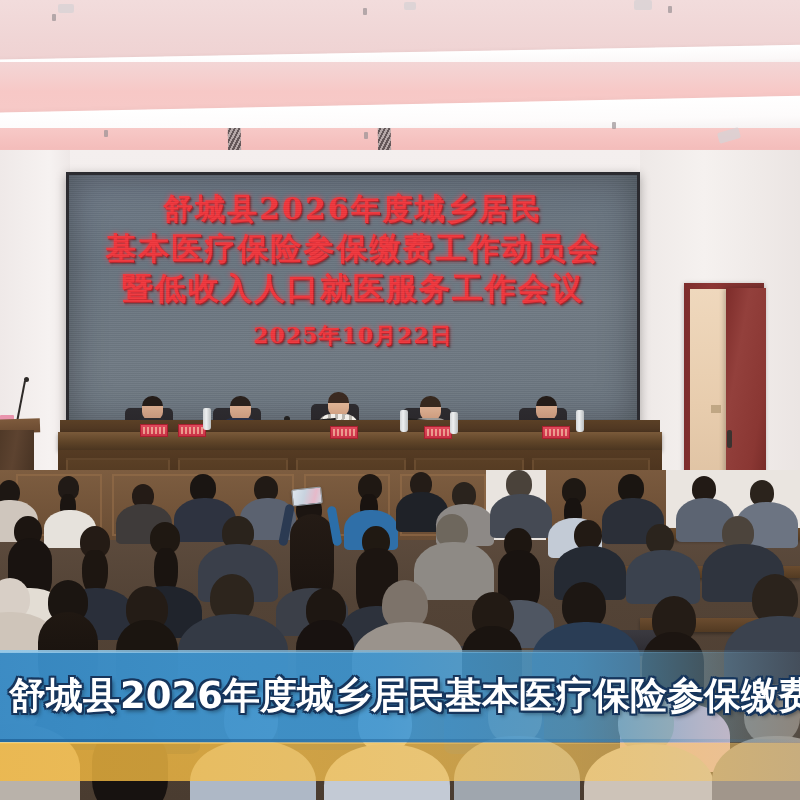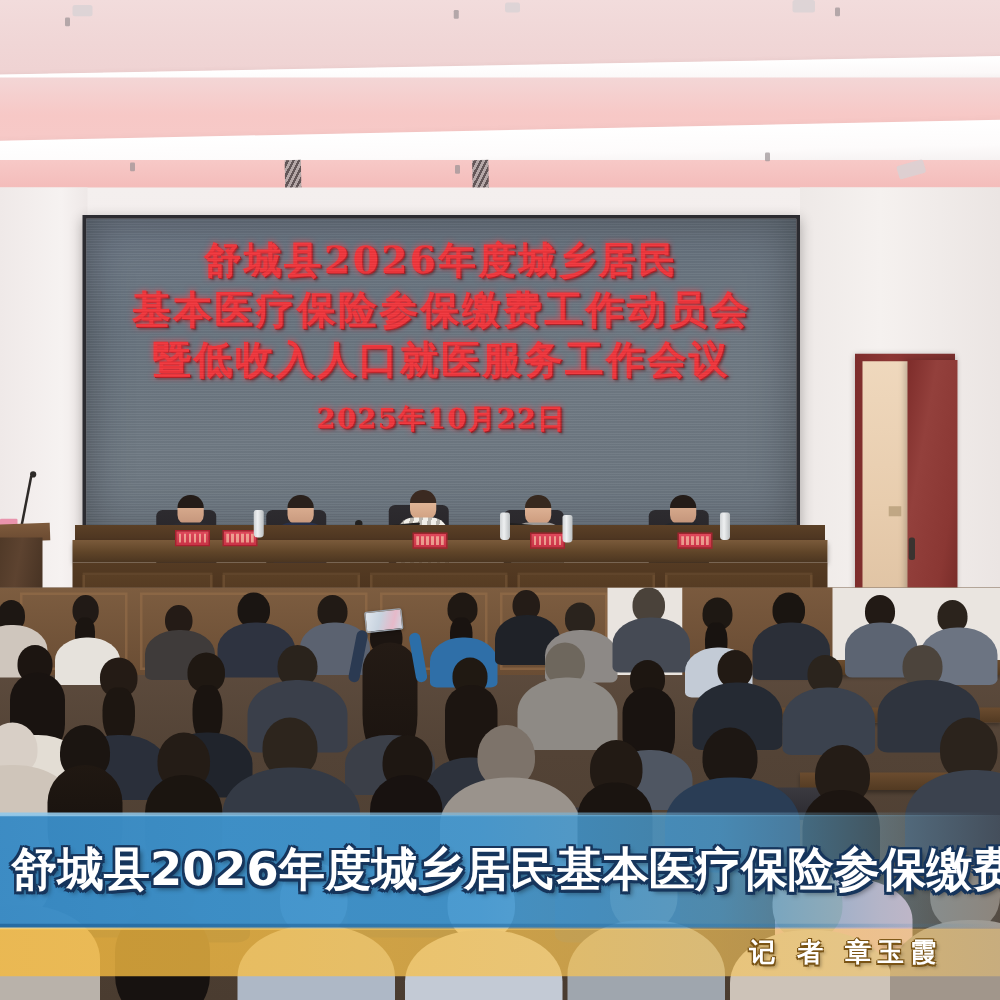--- a/index.html
+++ b/index.html
@@ -611,16 +611,15 @@
     </div>
   </div>
 
   <div id="lower-third">
     <div class="lt-blue"></div>
     <div class="lt-blue-topline"></div>
     <div class="lt-blue-botline"></div>
     <div class="lt-headline">舒城县2026年度城乡居民基本医疗保险参保缴费工作动员会召开</div>
     <div class="lt-yellow-topline"></div>
     <div class="lt-yellow"></div>
-    <div class="lt-reporter">记 者  章玉霞</div>
   </div>
 
 </div>
 
 </body></html>

